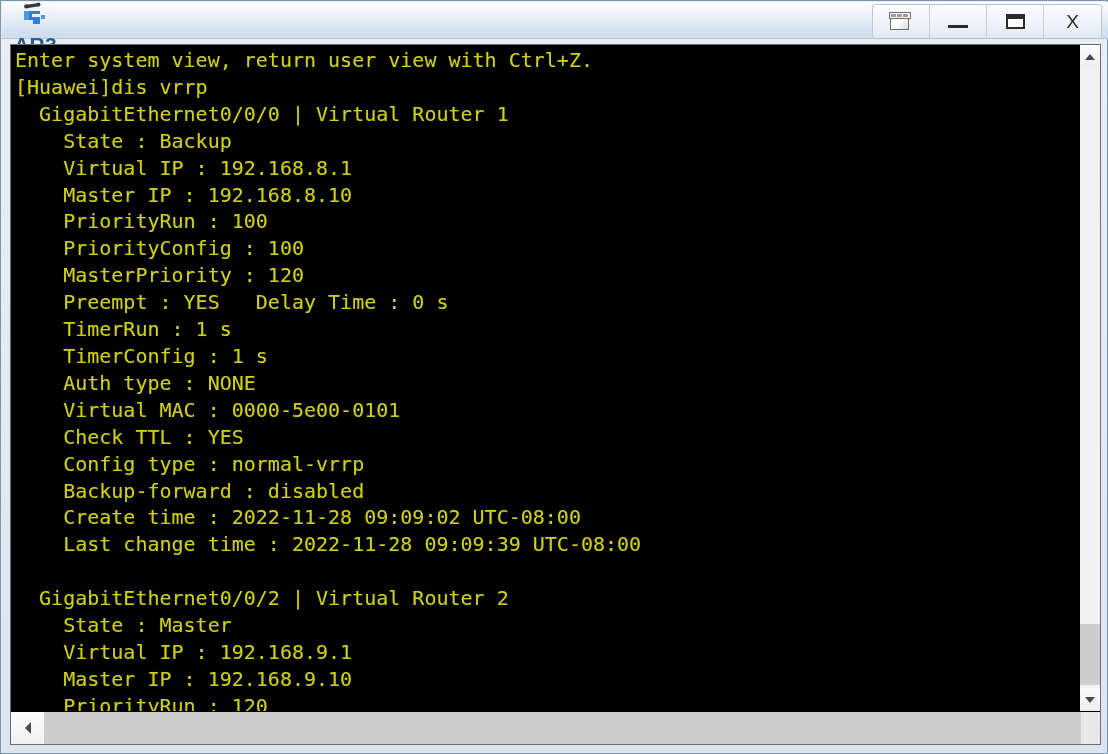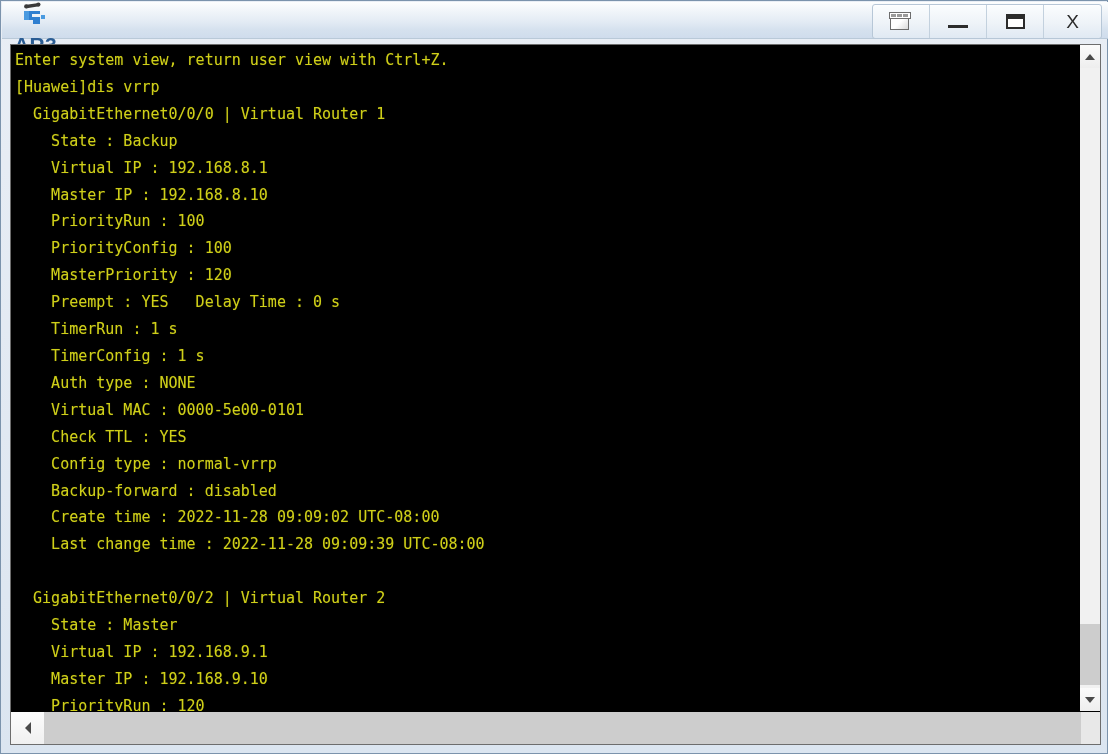--- a/index.html
+++ b/index.html
@@ -155,21 +155,21 @@
     height: 666px;
     background: #000000;
     overflow: hidden;
     padding: 2px 0 0 4px;
     box-sizing: border-box;
   }
   #console-text {
     margin: 0;
     padding: 0;
     font-family: "DejaVu Sans Mono", "Liberation Mono", monospace;
-    font-size: 15px;
+    font-size: 20px;
     line-height: 26.9px;
     color: #cfcf19;
     white-space: pre;
     letter-spacing: 0px;
     text-shadow: 0 0 1px rgba(207,207,25,0.35);
   }
 
   
   #vscroll {
     position: absolute;

